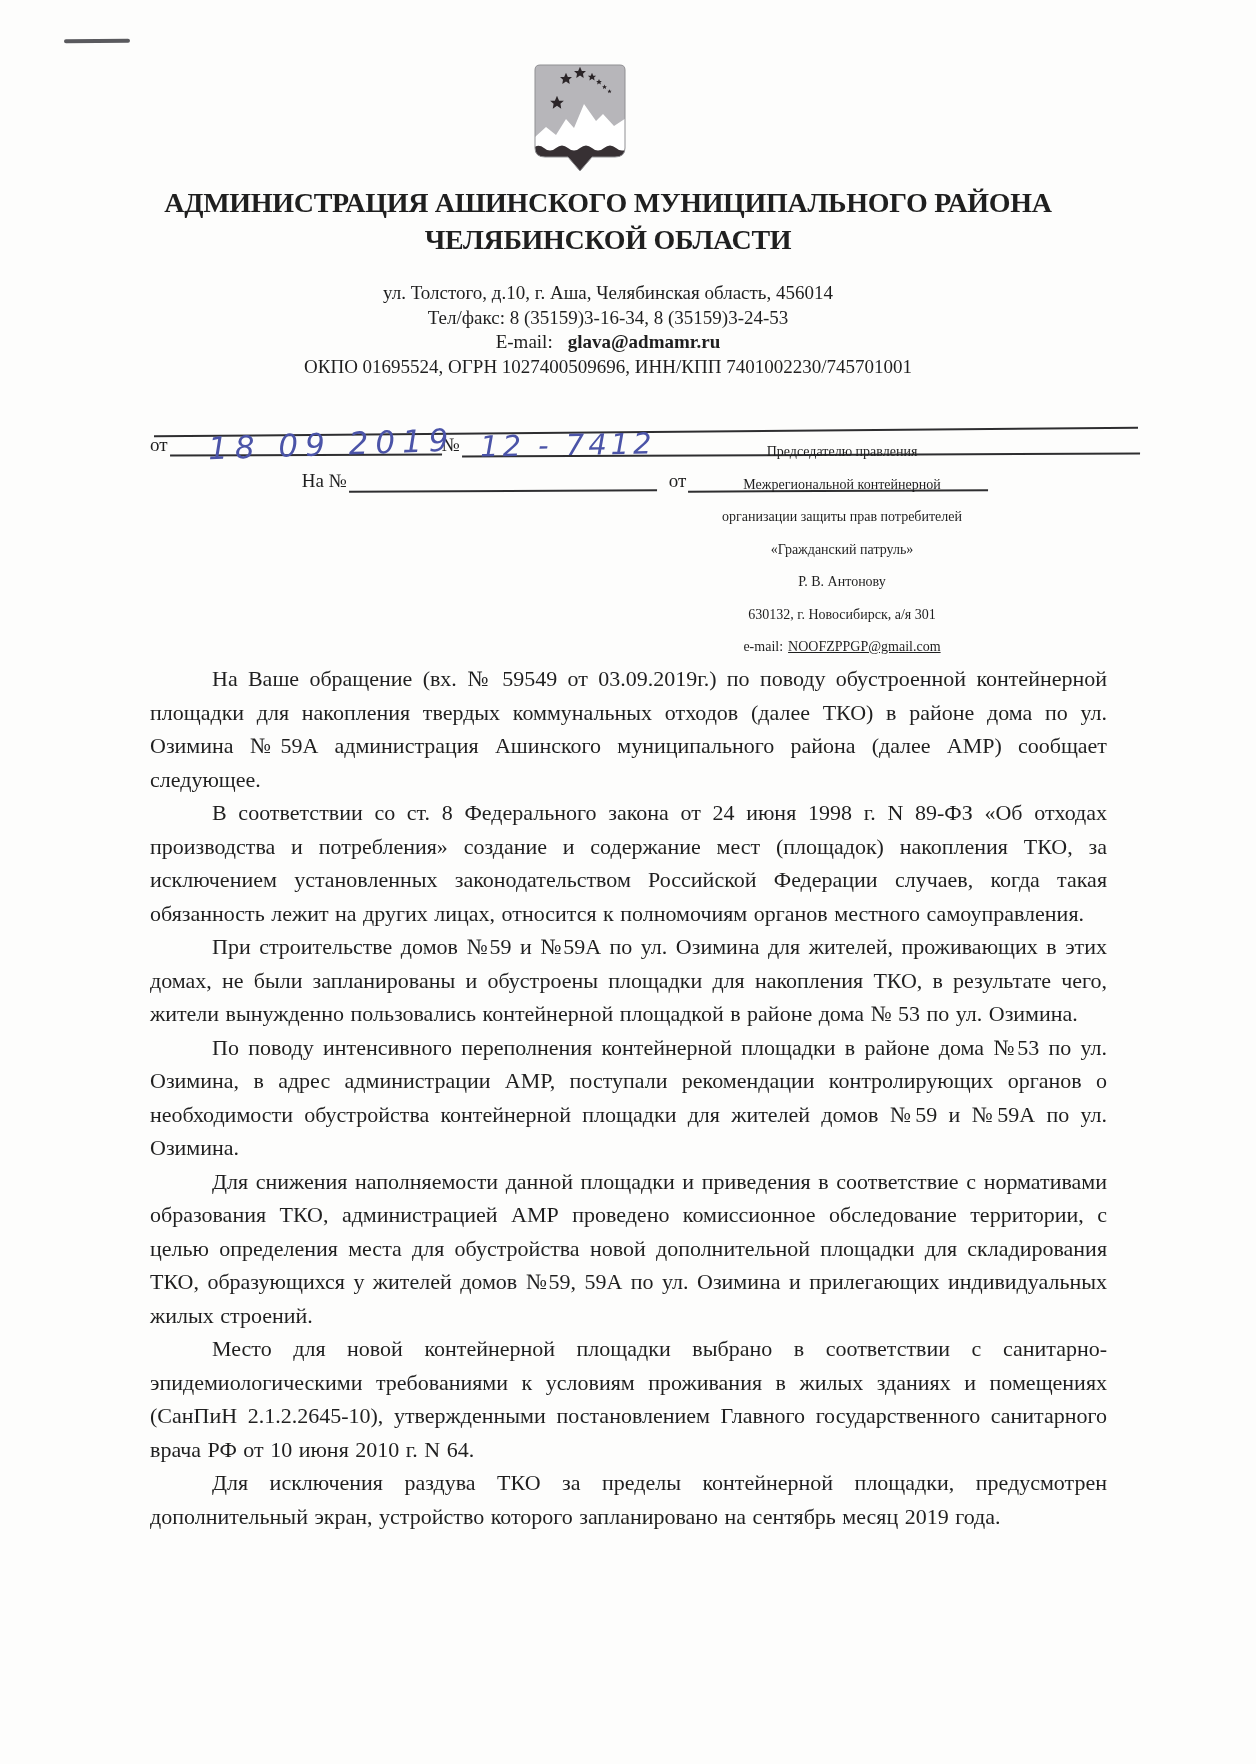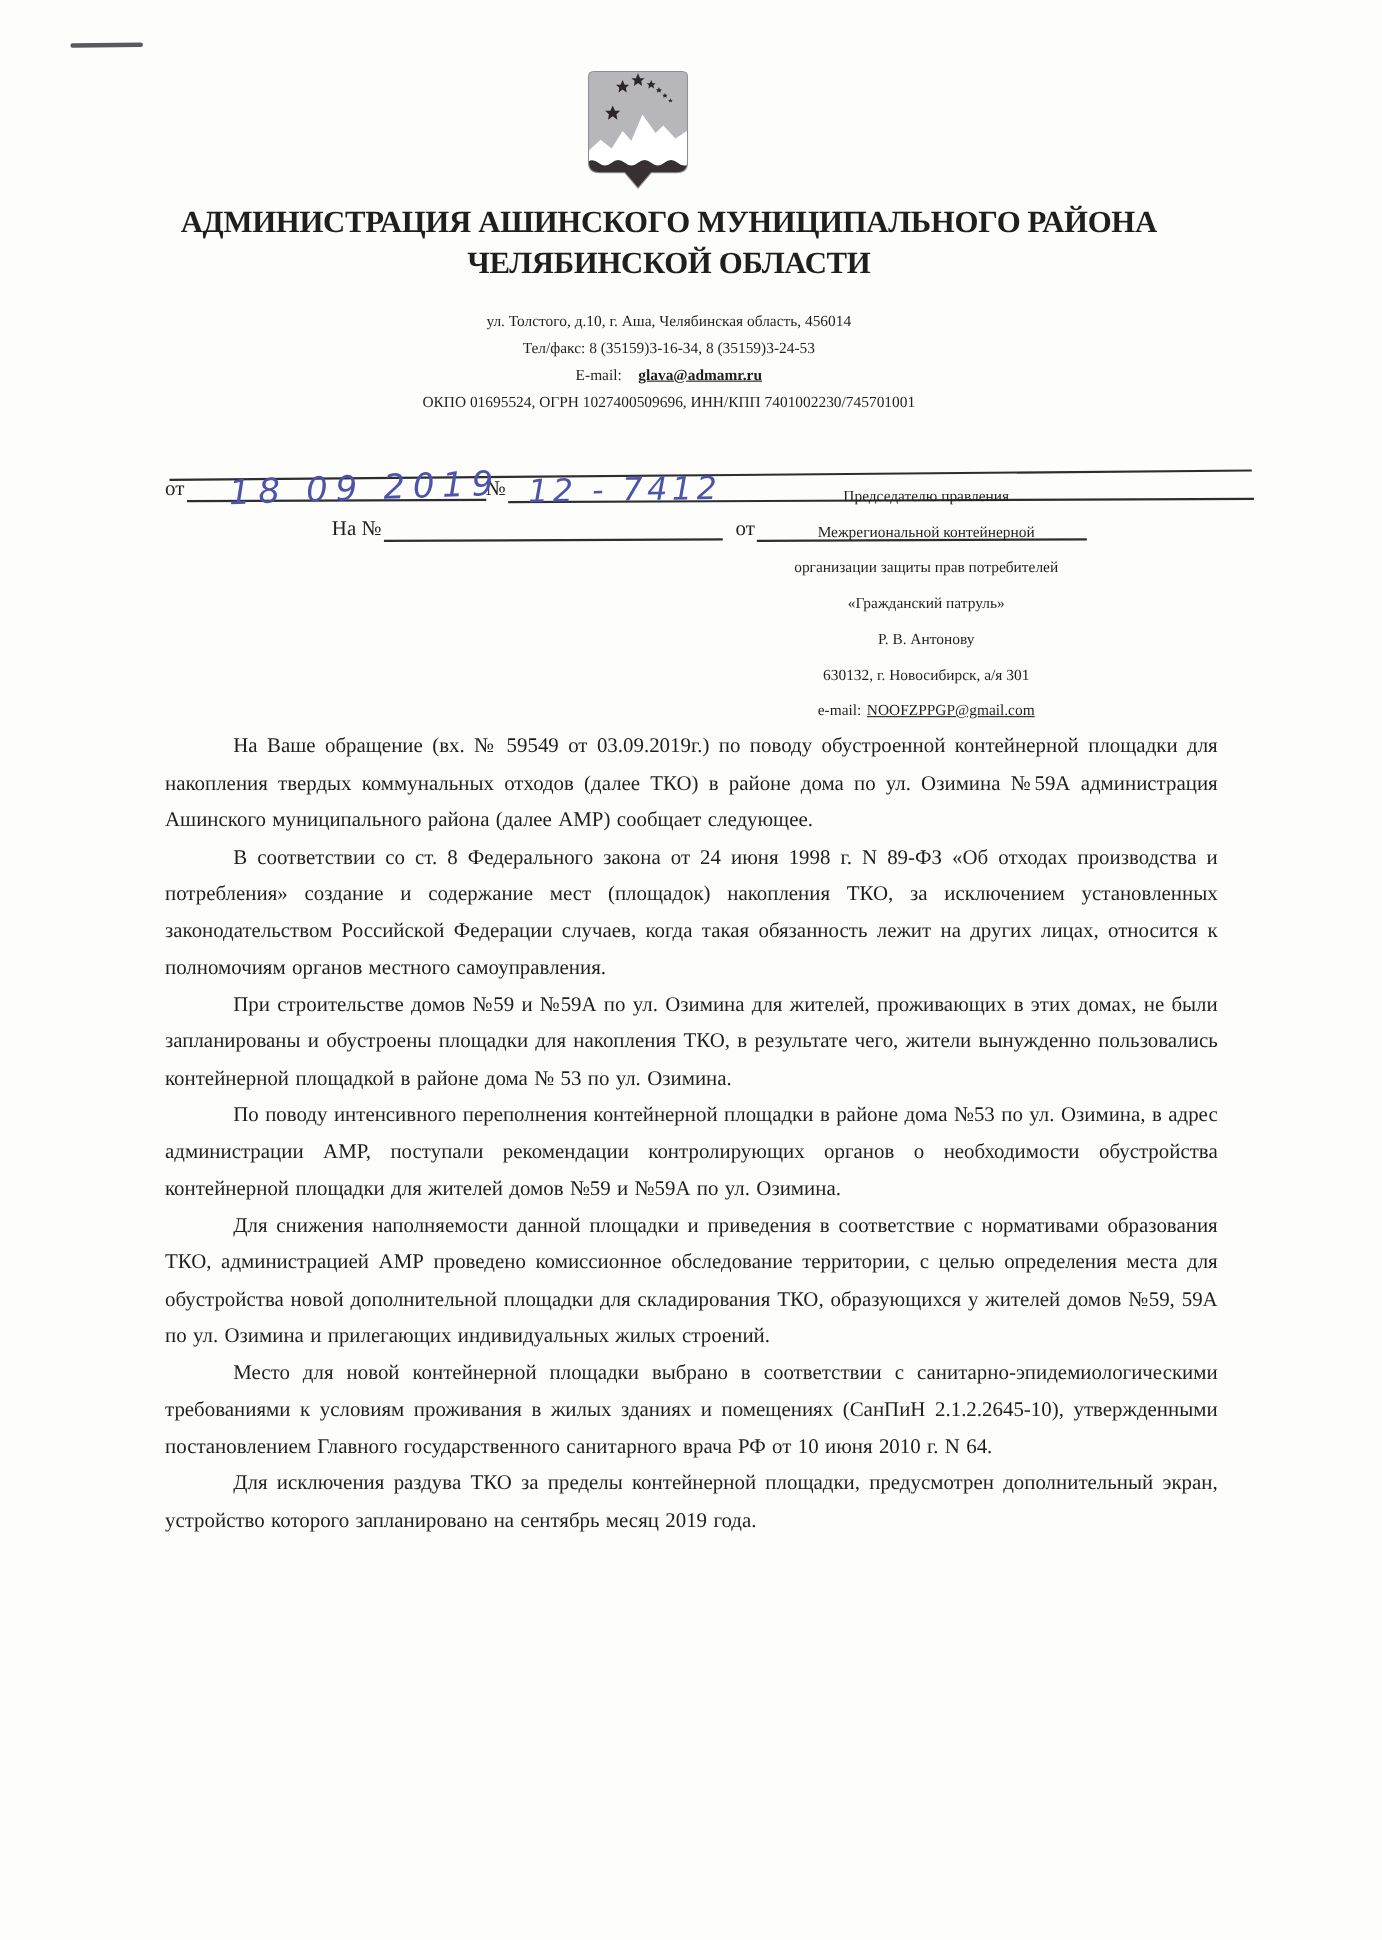--- a/index.html
+++ b/index.html
@@ -18,23 +18,23 @@
   
   .emblem{position:absolute;left:534px;top:64px;width:92px;height:112px;}
   
   .org-title{
     position:absolute;left:80px;top:184px;width:1056px;
     text-align:center;font-weight:bold;font-size:28px;line-height:37px;
     letter-spacing:-0.3px;margin:0;
   }
   .contact{
     position:absolute;left:80px;top:281px;width:1056px;
-    text-align:center;font-size:14px;line-height:24.5px;
+    text-align:center;font-size:19px;line-height:24.5px;
   }
-  .contact .email-link{font-weight:bold;text-decoration:underline;color:inherit;margin-left:15px;}
+  .contact .email-link{font-weight:bold;color:inherit;margin-left:15px;}
   
   .ref{position:absolute;left:150px;top:418px;width:990px;height:84px;font-size:19px;}
   .ref-longline{position:absolute;left:4px;top:13px;width:984px;border-top:2px solid #2e2e30;transform:rotate(-0.5deg);}
   .ref-row{position:absolute;left:0;display:flex;align-items:flex-end;width:990px;justify-content:center;}
   .ref-row1{top:16px;}
   .ref-row2{top:52px;}
   .ref-lbl{white-space:nowrap;padding-right:2px;}
   .fld{display:inline-block;border-bottom:2px solid #2e2e30;height:20px;transform:rotate(-0.25deg);}
   .f1{width:272px;}
   .f2{flex:1;}
@@ -49,21 +49,21 @@
   .hand-num{left:330px;top:-6px;font-size:29px;letter-spacing:4px;transform:rotate(-1deg);}
   
   .recipient{
     position:absolute;left:618px;top:436px;width:448px;
     text-align:center;font-size:14px;line-height:32.5px;
   }
   .recipient .email-link{text-decoration:underline;color:inherit;margin-left:5px;}
   
   .body-text{
     position:absolute;left:150px;top:662px;width:957px;
-    font-size:19px;line-height:33.5px;text-align:justify;
+    font-size:22px;line-height:33.5px;text-align:justify;
   }
   .body-text p{margin:0;text-indent:62px;word-spacing:1px;}
 </style>
 </head>
 <body>
 
 <div class="page">
 
   <div class="scan-dash"></div>
 

